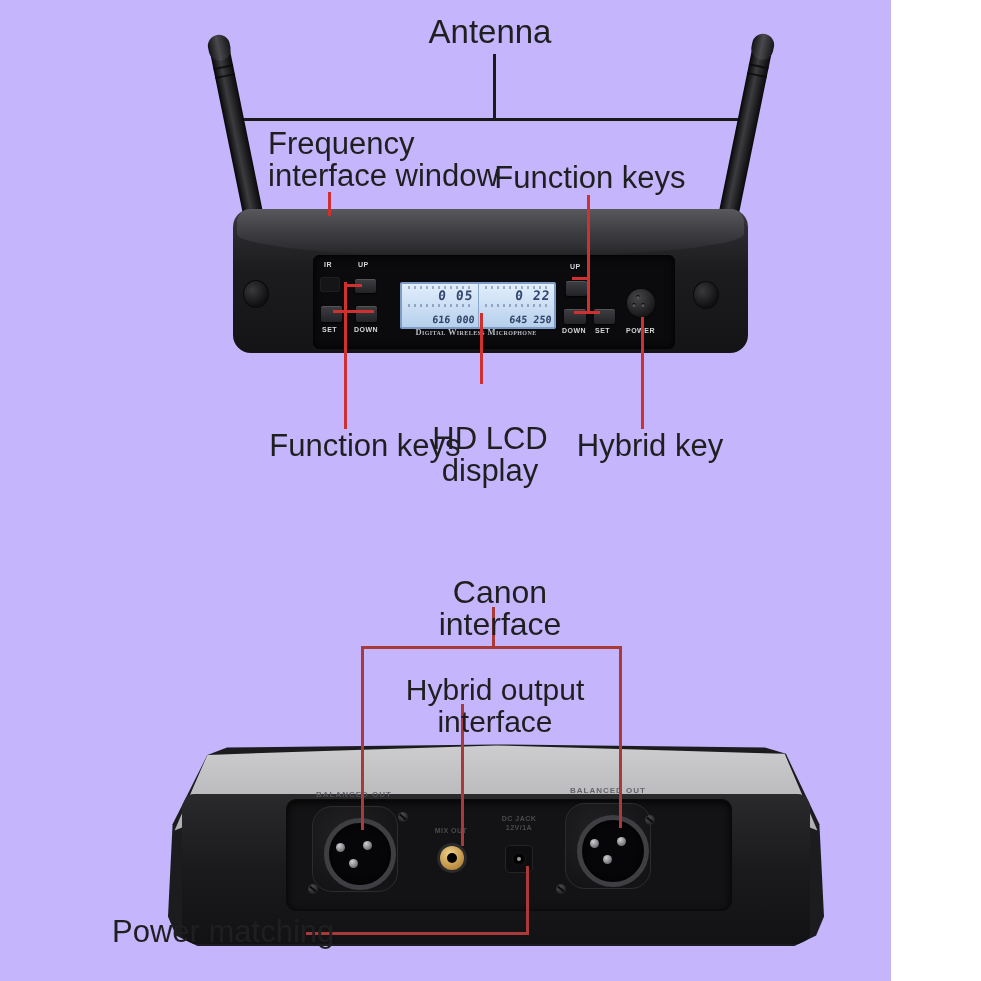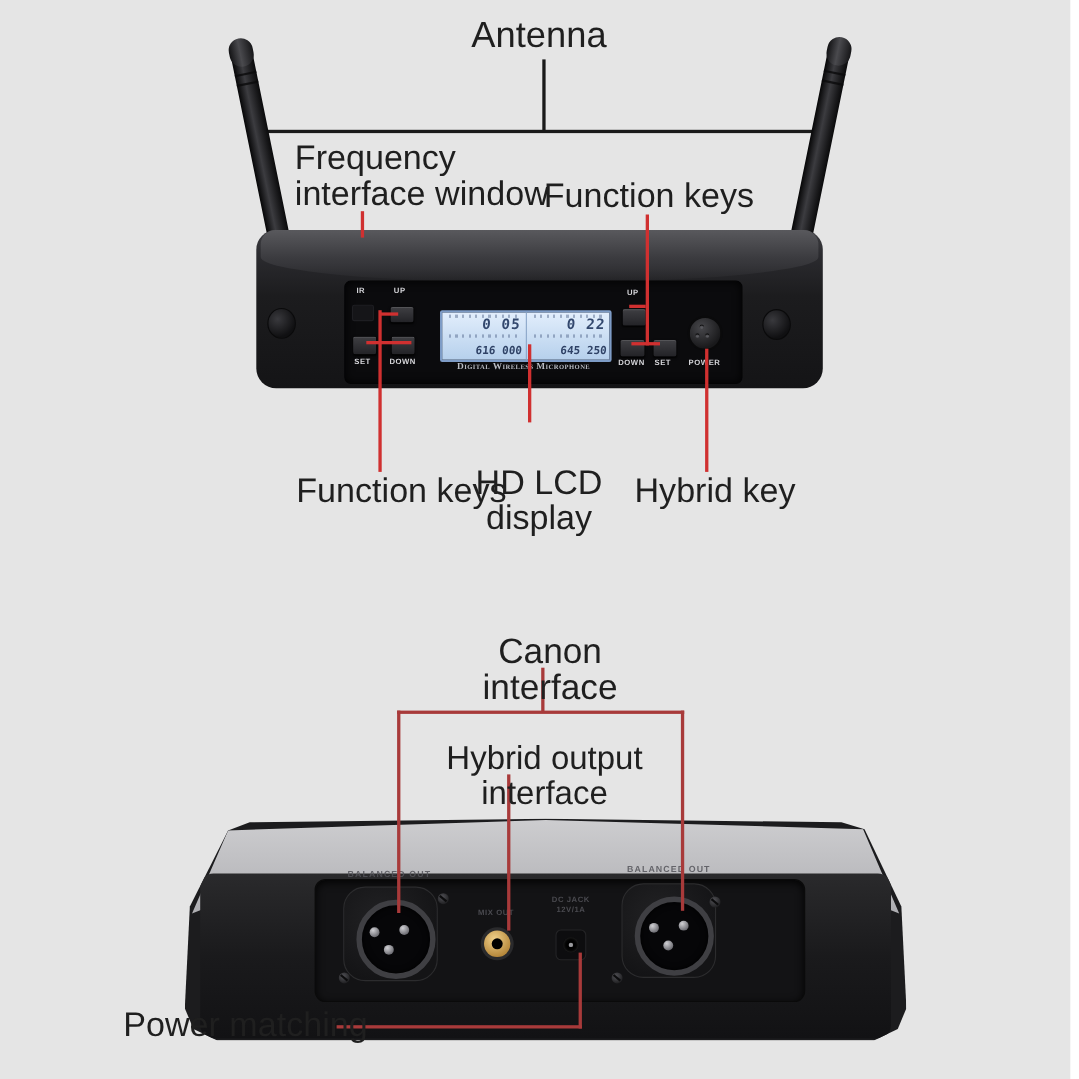--- a/index.html
+++ b/index.html
@@ -1,16 +1,16 @@
 <!DOCTYPE html>
 <html><head>
 <meta charset="utf-8">
 <style>
   html,body{margin:0;padding:0;background:#fff;}
-  #stage{position:relative;width:973px;height:981px;background:#e5e5e5;overflow:hidden;
+  #stage{position:relative;width:891px;height:981px;background:#c4b5fd;overflow:hidden;
          font-family:"Liberation Sans", sans-serif;}
   
   .lbl{position:absolute;color:#1f1f1f;font-size:31px;line-height:32px;letter-spacing:0px;
        white-space:pre-line;z-index:6;}
   .lbl.center{text-align:center;}
   
   .blk{position:absolute;background:#1a1a1a;z-index:1;}
   .red{position:absolute;background:#d03030;z-index:5;}
   .dred{position:absolute;background:#a83a3a;z-index:5;}
   

